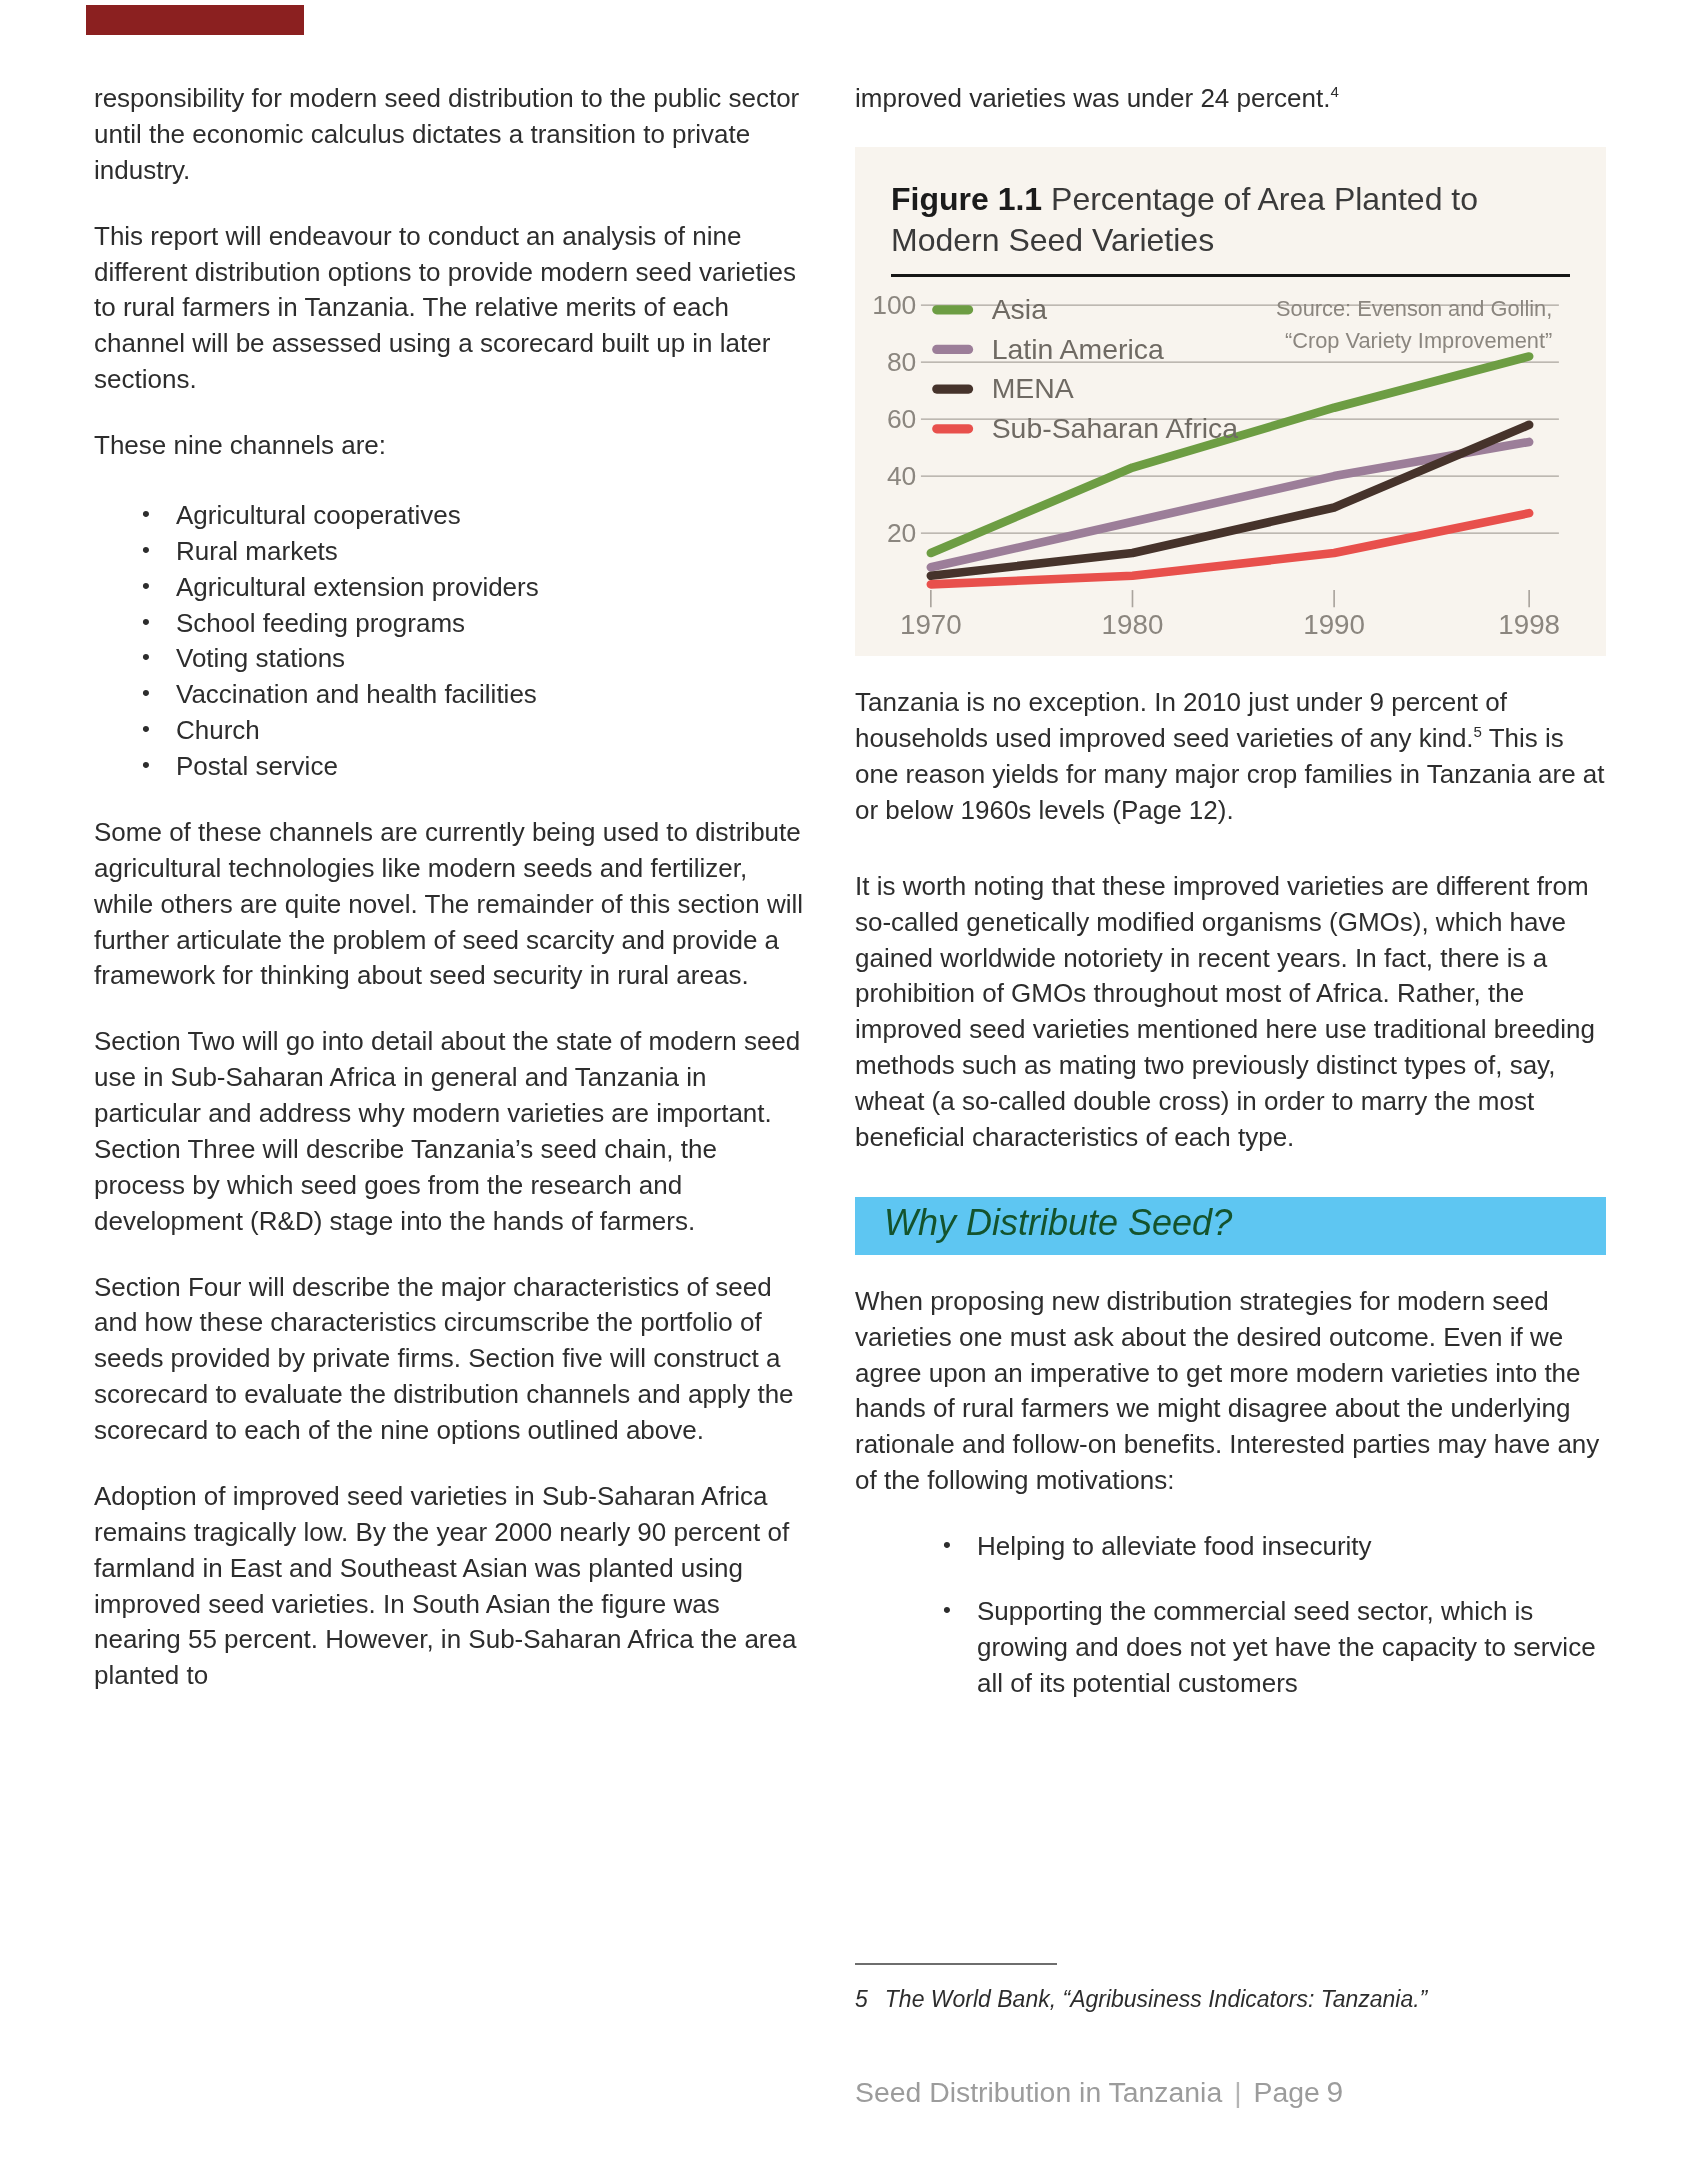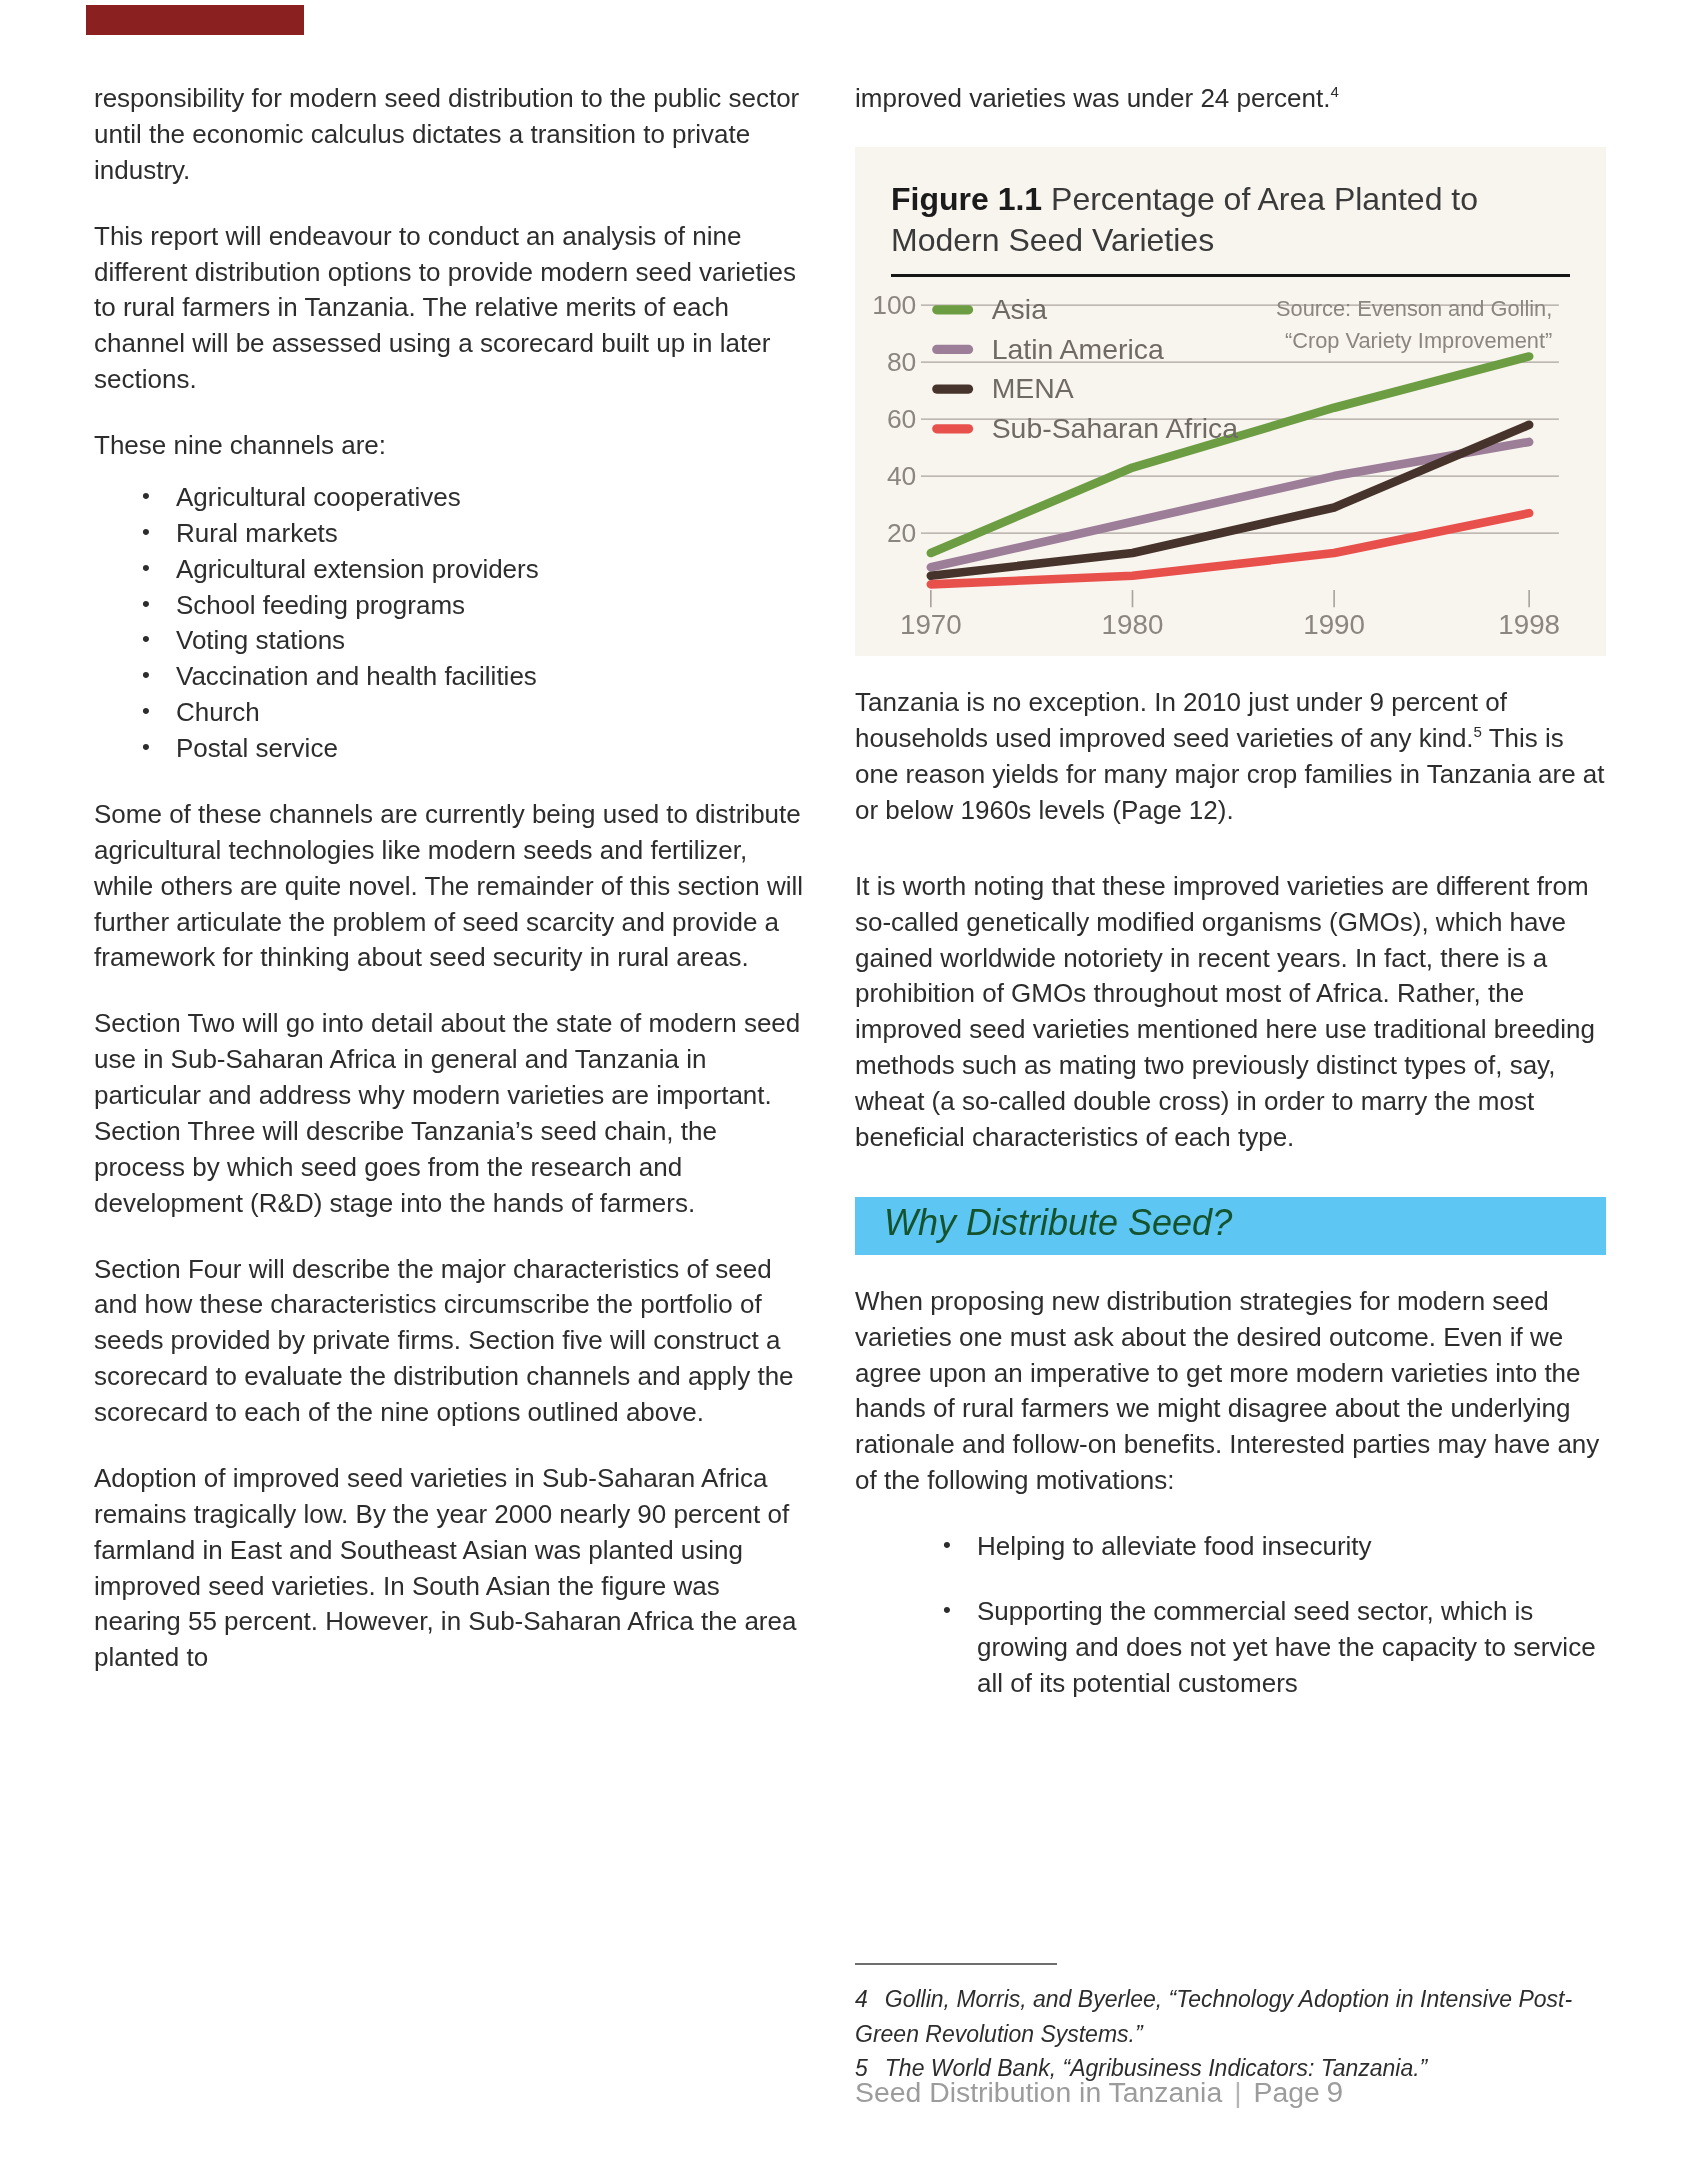--- a/index.html
+++ b/index.html
@@ -56,21 +56,21 @@
 </head>
 <body>
 
 <div class="page">
 
   <div class="accent-bar"></div>
 
   <div class="col col-left">
     <p class="para">responsibility for modern seed distribution to the public sector until the economic calculus dictates a transition to private industry.</p>
     <p class="para">This report will endeavour to conduct an analysis of nine different distribution options to provide modern seed varieties to rural farmers in Tanzania. The relative merits of each channel will be assessed using a scorecard built up in later sections.</p>
-    <p class="para" style="margin-bottom:16px">These nine channels are:</p>
+    <p class="para" style="margin-bottom:34px">These nine channels are:</p>
 
     <ul class="channel-list">
       <li>Agricultural cooperatives</li>
       <li>Rural markets</li>
       <li>Agricultural extension providers</li>
       <li>School feeding programs</li>
       <li>Voting stations</li>
       <li>Vaccination and health facilities</li>
       <li>Church</li>
       <li>Postal service</li>
@@ -139,23 +139,20 @@
 
     <ul class="channel-list spaced">
       <li>Helping to alleviate food insecurity</li>
       <li>Supporting the commercial seed sector, which is growing and does not yet have the capacity to service all of its potential customers</li>
     </ul>
   </div>
 
   <div class="footnote-block">
     <div class="footnote-rule"></div>
     <div class="footnote">
-      <span class="fn-num">4</span><span>Gollin, Morris, and Byerlee, “Technology Adoption in Intensive Post-Green Revolution Systems.”</span>
-    </div>
-    <div class="footnote">
       <span class="fn-num">5</span><span>The World Bank, “Agribusiness Indicators: Tanzania.”</span>
     </div>
   </div>
 
   <div class="page-footer">
     <span>Seed Distribution in Tanzania</span><span class="sep">|</span><span>Page</span><span class="pgnum">9</span>
   </div>
 
 </div>
 

